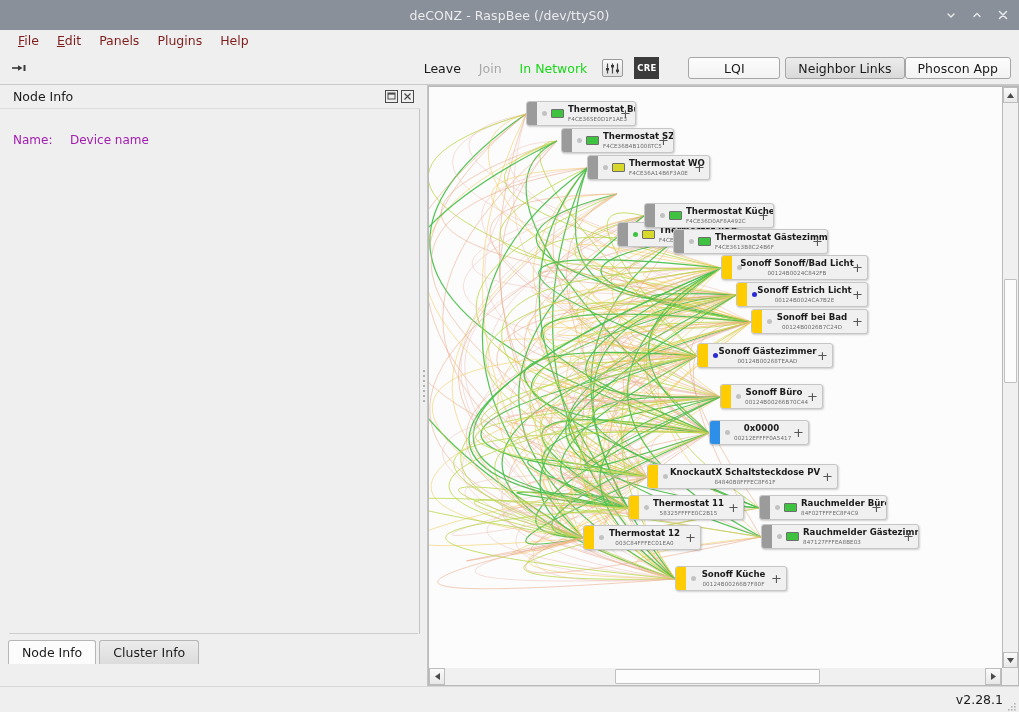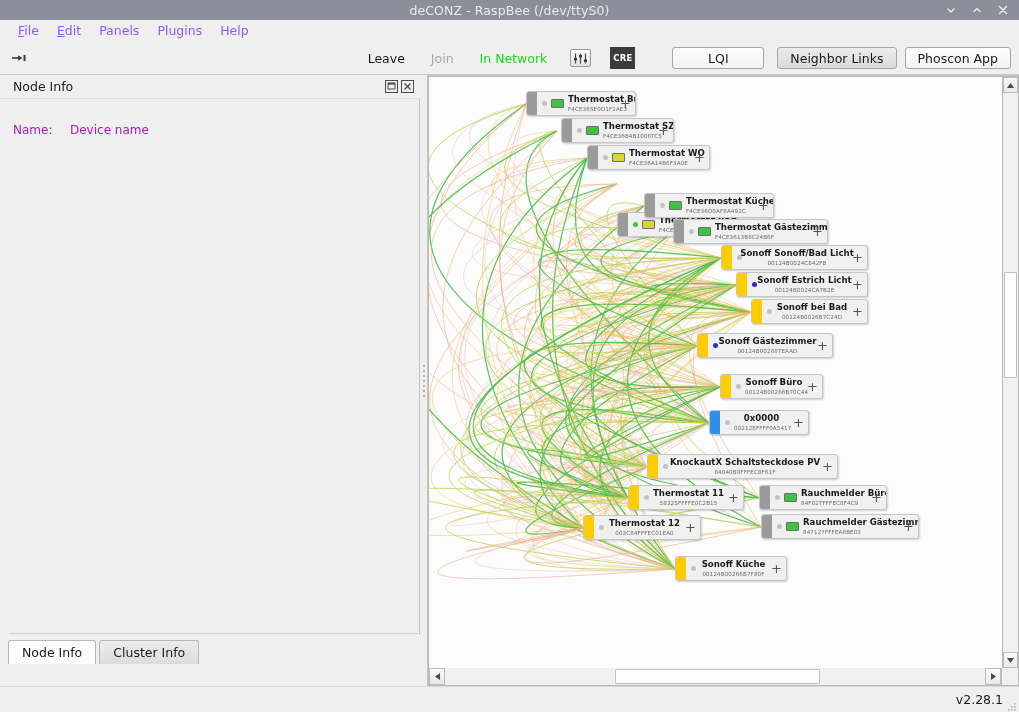--- a/index.html
+++ b/index.html
@@ -12,21 +12,21 @@
   }
   #app {
     width: 1019px; height: 712px;
     position: relative;
     display: flex; flex-direction: column;
     background: #efefef;
   }
 
   
   .titlebar {
-    height: 20px; min-height: 18px;
+    height: 30px; min-height: 18px;
     background: #8a9099;
     display: flex; align-items: center;
     position: relative;
   }
   .titlebar-title {
     position: absolute; left: 0; right: 0;
     text-align: center;
     font-size: 12.5px; color: #e9ebed;
     letter-spacing: .1px;
   }
@@ -43,33 +43,33 @@
 
   
   .menubar {
     height: 22px; min-height: 22px;
     background: #efefef;
     display: flex; align-items: center;
     padding-left: 9px;
     border-bottom: 1px solid #efefef;
   }
   .menu-item {
-    font-size: 12.5px; color: #8b5cf6;
+    font-size: 12.5px; color: #7f1d1d;
     padding: 2px 9px; cursor: pointer;
   }
   .menu-item u { text-decoration: underline; }
 
   
   .toolbar {
     height: 33px; min-height: 33px;
     background: #efefef;
     display: flex; align-items: center;
     padding: 0 8px 0 10px;
     border-bottom: 1px solid #c9c9c9;
-    gap: 8px;
+    gap: 0px;
   }
   .plug-icon { width: 26px; height: 20px; display:flex; align-items:center; }
   .tb-spacer { flex: 1; }
   .tb-text {
     font-size: 12.5px; padding: 0 9px; cursor: pointer;
   }
   .tb-leave { color: #1a1a1a; }
   .tb-join { color: #a8a8a8; }
   .tb-innet { color: #18d818; }
   .tb-slider-icon {

